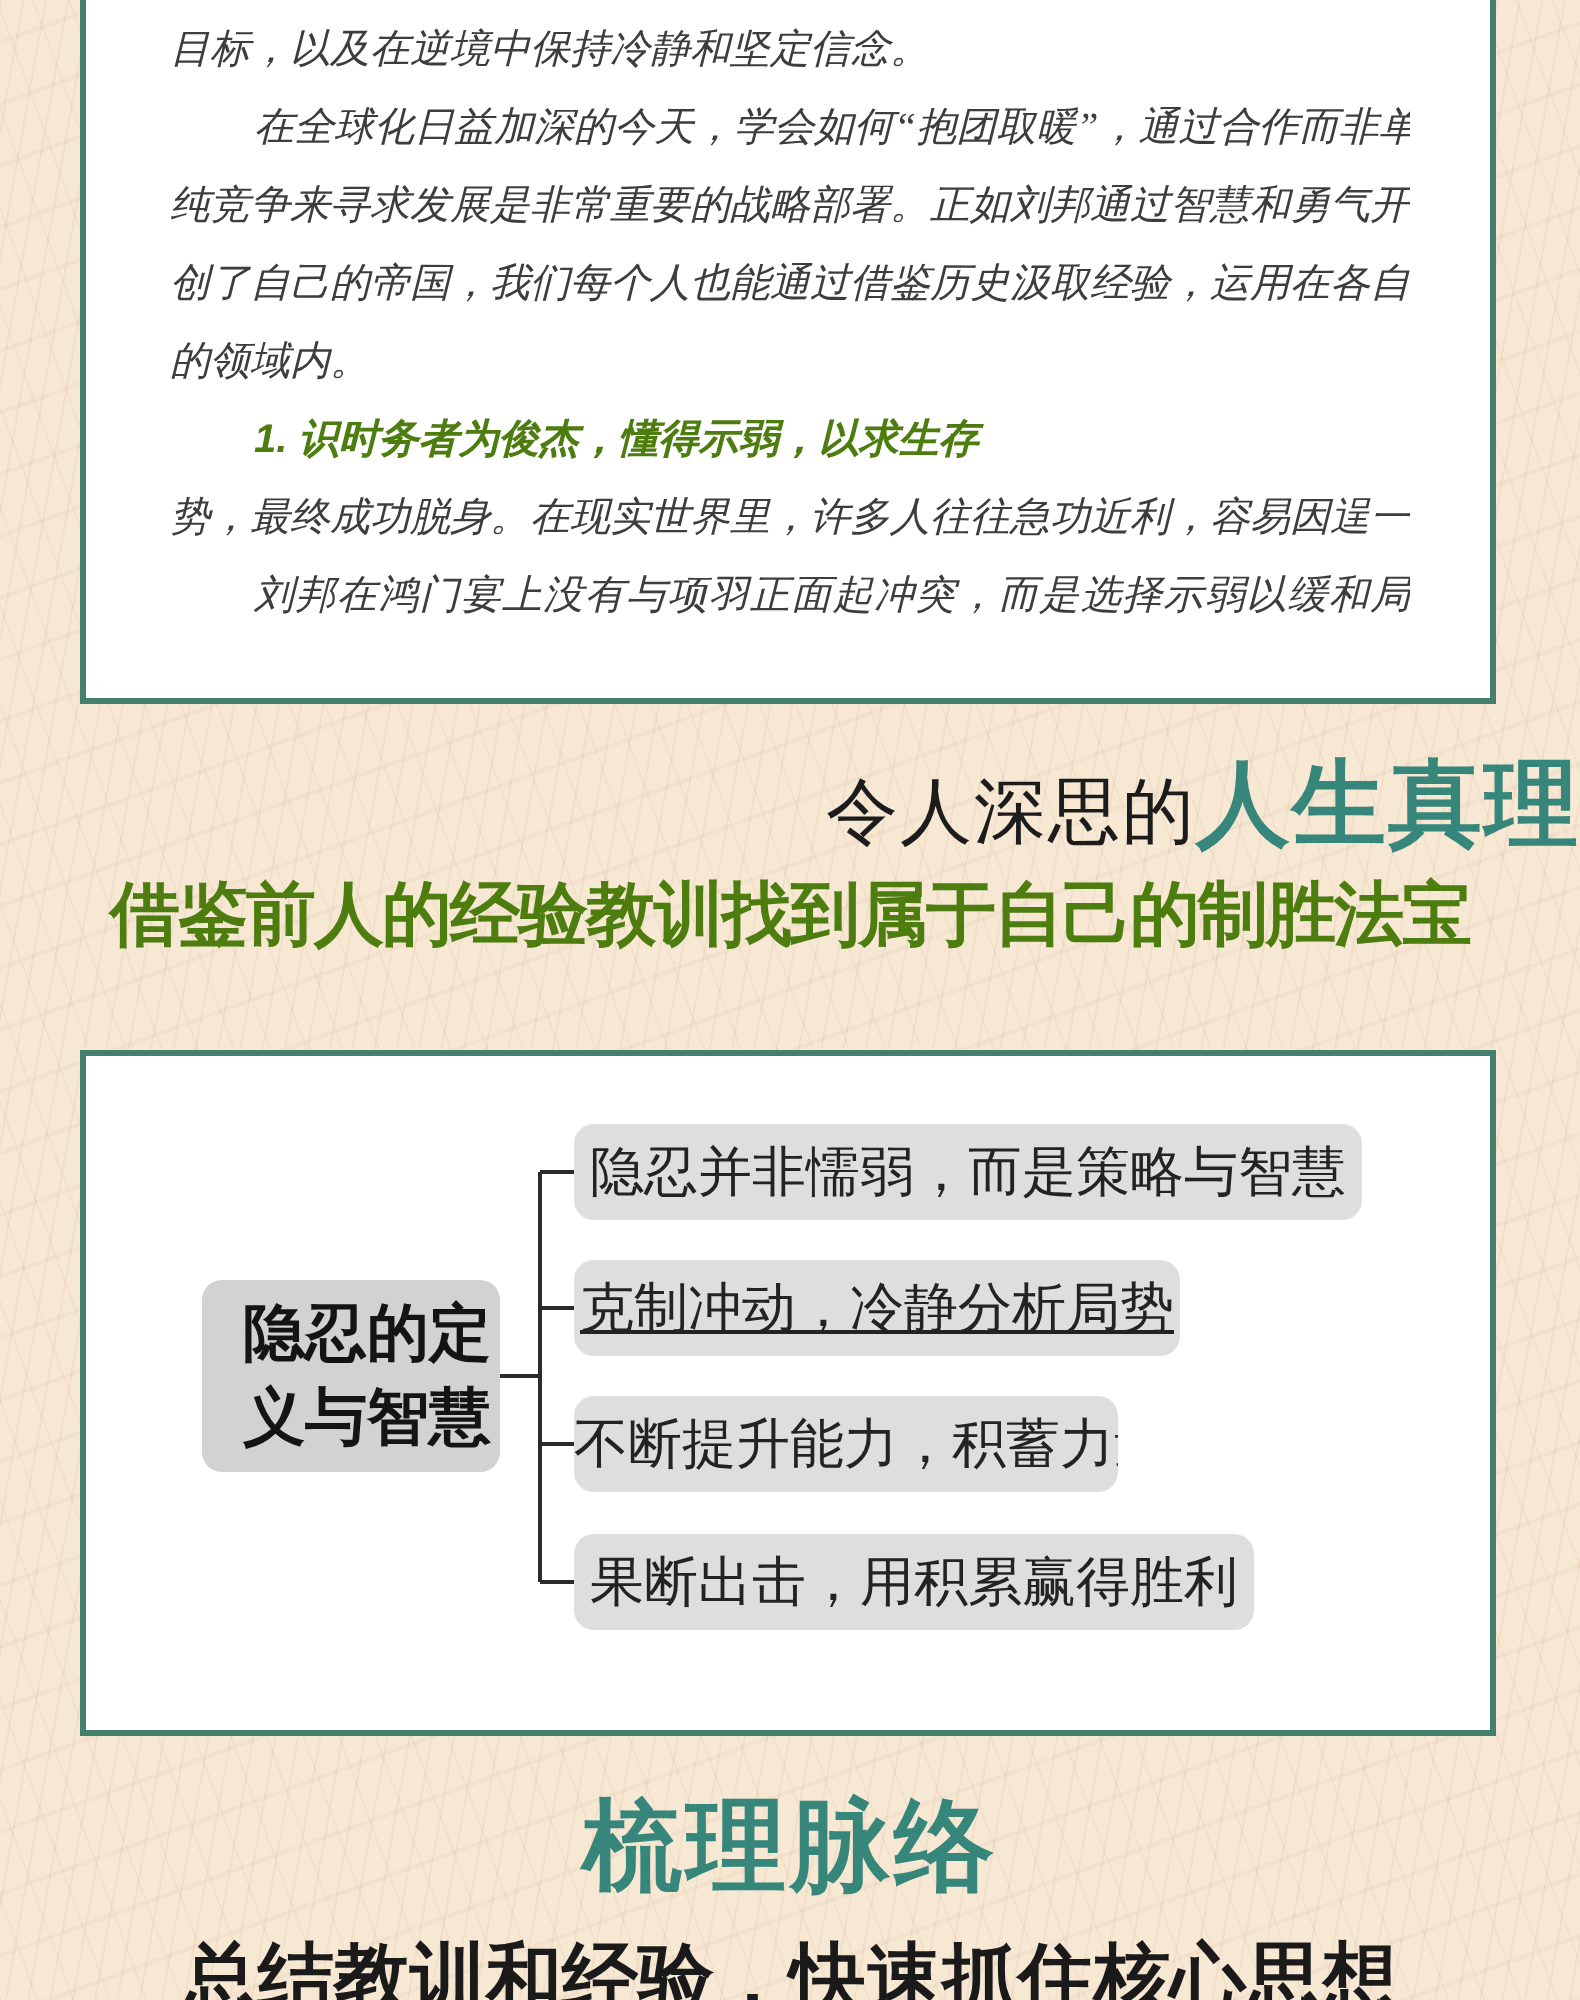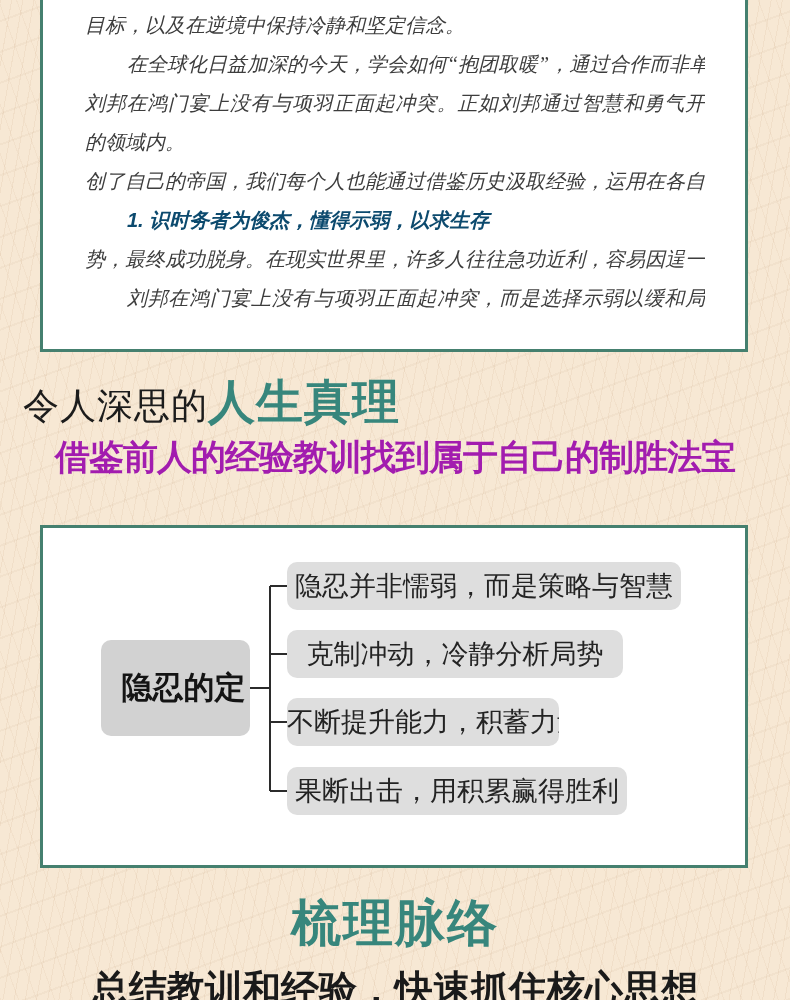--- a/index.html
+++ b/index.html
@@ -32,32 +32,32 @@
   }
   .line{
     font-size:20px; line-height:39px; color:var(--text-body);
     white-space:nowrap; overflow:hidden;
     text-align:justify; text-align-last:left;font-style:italic;
   }
   .line.fill{ text-align-last:justify; }
   .line.indent{ text-indent:42px; }
   .line.head{
     font-family:"Liberation Sans", sans-serif;
-    font-weight:bold; color:#0c4a6e;
+    font-weight:bold; color:#4d7c0f;
   }
   .headline{
     position:absolute; top:371px; left:0; width:790px;
-    text-align:left; white-space:nowrap;padding-left:23px;
+    text-align:right; white-space:nowrap;padding-left:23px;
   }
   .h-prefix{ font-size:36px; color:var(--text-dark); letter-spacing:1px; }
   .h-big{ font-size:47px; font-weight:bold; color:var(--accent-teal); letter-spacing:1px; }
   .tagline{
     position:absolute; top:434px; left:0; width:790px;
     text-align:center; font-size:35px; font-weight:bold;
-    color:#a21caf; letter-spacing:-1px; white-space:nowrap;
+    color:#4d7c0f; letter-spacing:-1px; white-space:nowrap;
   }
   .mindmap-card{
     position:absolute; left:40px; top:525px; width:708px; height:343px;
     background:var(--card-bg);
     border:3px solid var(--card-border);
   }
   .mindmap-card svg{ position:absolute; left:0; top:0; }
   .root-node{
     position:absolute; left:58px; top:112px; width:149px; height:96px;
     background:var(--node-bg); border-radius:10px;
@@ -66,21 +66,21 @@
     white-space:nowrap;
     padding-left:16px;
   }
   .branches .branch{
     position:absolute; left:244px; height:48px;
     background:var(--branch-bg); border-radius:10px;
     font-size:27px; line-height:48px; color:#232323;
     text-align:center; white-space:nowrap; overflow:hidden;
   }
   .branches .branch:nth-child(1){ top:34px;  width:394px; }
-  .branches .branch:nth-child(2){ top:102px; width:336px; }
+  .branches .branch:nth-child(2){ top:102px; width:303px;text-decoration:underline; }
   .branches .branch:nth-child(3){ top:170px; width:272px; }
   .branches .branch:nth-child(4){ top:239px; width:340px; }
   .footer-title{
     position:absolute; top:890px; left:0; width:790px;
     text-align:center; font-size:50px; font-weight:bold;
     color:var(--accent-teal); letter-spacing:2px; white-space:nowrap;
   }
   .footer-sub{
     position:absolute; top:964px; left:0; width:790px;
     text-align:center; font-size:38px; font-weight:bold;
@@ -88,23 +88,23 @@
   }
 </style>
 </head>
 <body>
 
 <div class="intro-card">
   <div>
       <div class="line fill">善于倾听并采纳他人意见、擅长团结不同背景的人士、坚定不移地追求</div>
       <div class="line">目标，以及在逆境中保持冷静和坚定信念。</div>
       <div class="line indent fill">在全球化日益加深的今天，学会如何“抱团取暖”，通过合作而非单</div>
-      <div class="line fill">刘邦在鸿门宴上没有与项羽正面起冲突。正如刘邦通过智慧和勇气开</div>
+      <div class="line fill">纯竞争来寻求发展是非常重要的战略部署。正如刘邦通过智慧和勇气开</div>
+      <div class="line fill">创了自己的帝国，我们每个人也能通过借鉴历史汲取经验，运用在各自</div>
       <div class="line">的领域内。</div>
-      <div class="line fill">创了自己的帝国，我们每个人也能通过借鉴历史汲取经验，运用在各自</div>
       <div class="line indent head">1. 识时务者为俊杰，懂得示弱，以求生存</div>
       <div class="line fill">势，最终成功脱身。在现实世界里，许多人往往急功近利，容易因逞一</div>
       <div class="line indent fill">刘邦在鸿门宴上没有与项羽正面起冲突，而是选择示弱以缓和局</div>
     </div>
 </div>
 
 <div class="headline">
   <span class="h-prefix">令人深思的</span><span class="h-big">人生真理</span>
 </div>
 
@@ -114,20 +114,21 @@
   <svg width="702" height="337" viewBox="0 0 702 337">
     <line x1="227" y1="58" x2="227" y2="263" stroke="#2b2b2b" stroke-width="2"></line>
     <line x1="227" y1="58" x2="246" y2="58" stroke="#2b2b2b" stroke-width="2"></line>
     <line x1="227" y1="126" x2="246" y2="126" stroke="#2b2b2b" stroke-width="2"></line>
     <line x1="227" y1="194" x2="246" y2="194" stroke="#2b2b2b" stroke-width="2"></line>
     <line x1="227" y1="263" x2="246" y2="263" stroke="#2b2b2b" stroke-width="2"></line>
     <line x1="205" y1="160" x2="228" y2="160" stroke="#2b2b2b" stroke-width="2"></line>
   </svg>
   <div class="root-node">
     <div>隐忍的定</div>
+    <div>义与智慧</div>
   </div>
   <div class="branches">
       <div class="branch">隐忍并非懦弱，而是策略与智慧</div>
       <div class="branch">克制冲动，冷静分析局势</div>
       <div class="branch">不断提升能力，积蓄力量</div>
       <div class="branch">果断出击，用积累赢得胜利</div>
     </div>
 </div>
 
 <div class="footer-title">梳理脉络</div>

